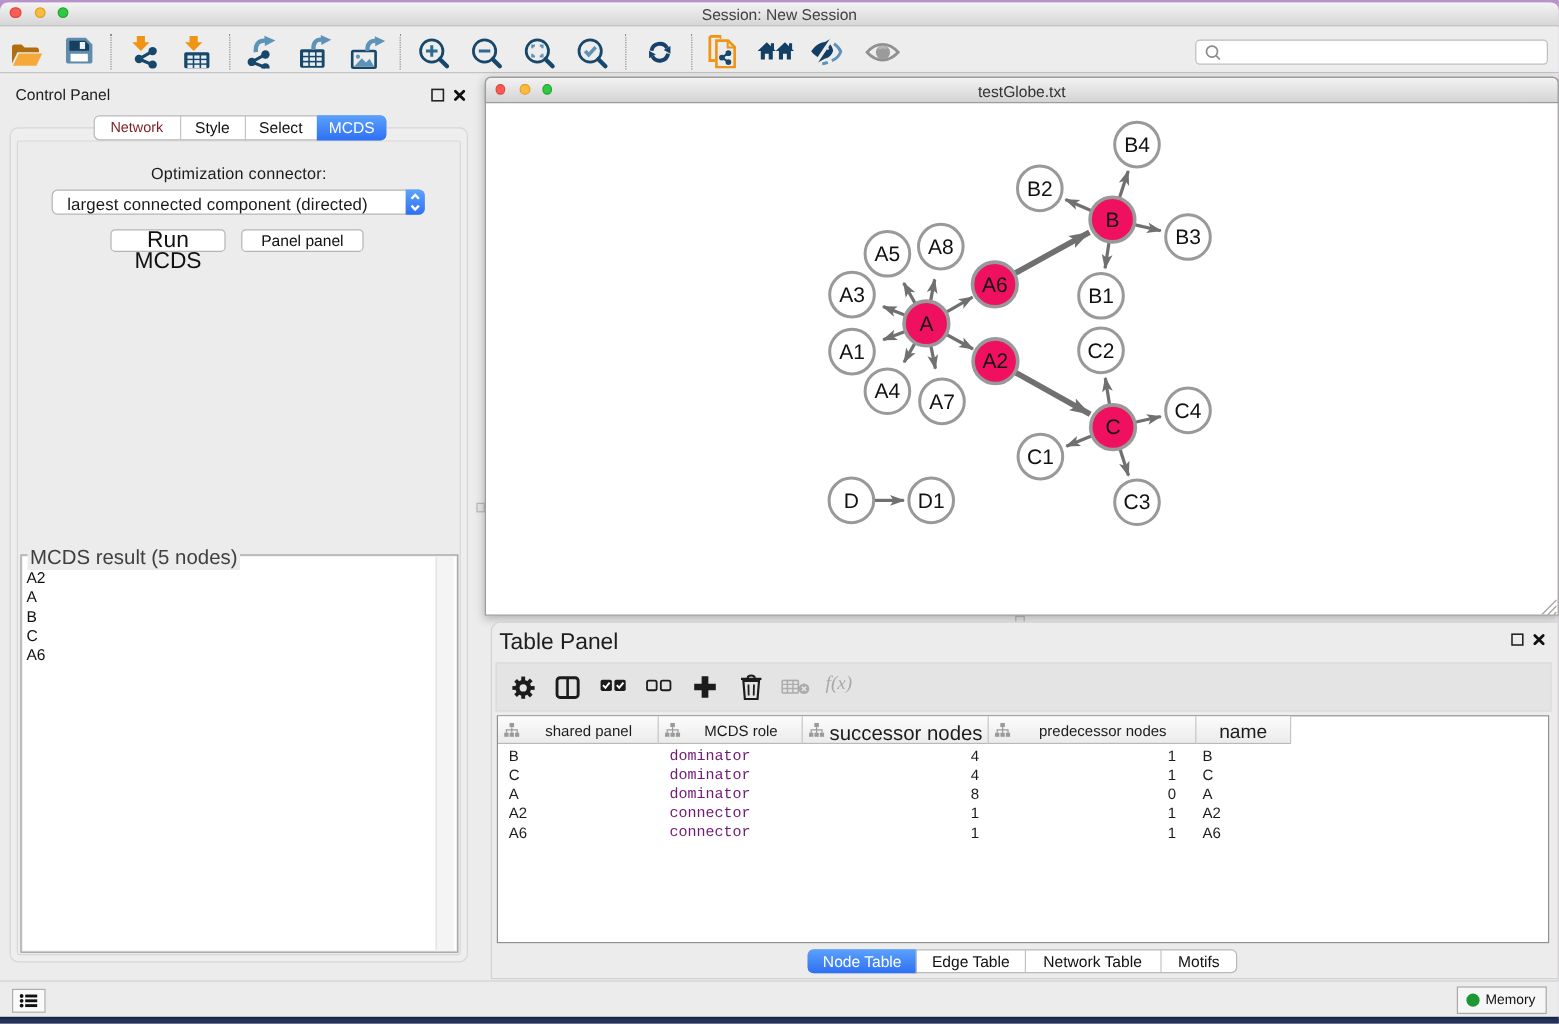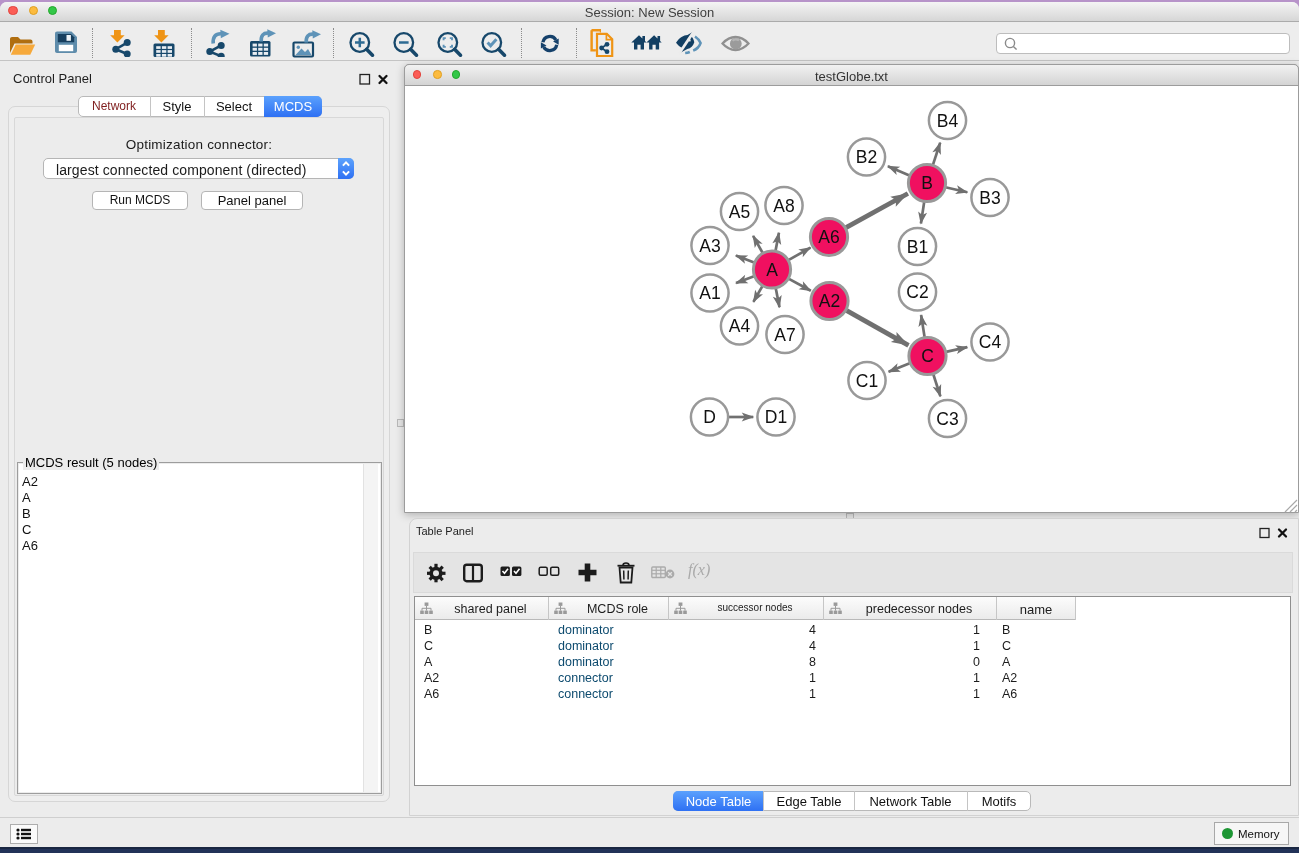--- a/index.html
+++ b/index.html
@@ -187,27 +187,27 @@
 <div class="abs" style="left:204px;top:99px;width:60px;text-align:center;font-size:13px;color:#111;">Select</div>
 <div class="abs" style="left:264px;top:99px;width:58px;text-align:center;font-size:13px;color:#fff;">MCDS</div>
 
 <div class="abs" style="left:0px;top:137px;width:398px;text-align:center;font-size:13.5px;letter-spacing:0.2px;color:#1b1b1b;">Optimization connector:</div>
 <div class="abs" style="left:43px;top:158px;width:311px;height:21px;background:#fff;border:1px solid #b5b5b5;border-radius:5px;"></div>
 <div class="abs" style="left:338px;top:158px;width:16px;height:21px;background:linear-gradient(#5da3fd,#2e70f3);border-radius:0 5px 5px 0;"></div>
 <svg class="abs" style="left:338px;top:158px;" width="16" height="21">
     <path d="M4.9 7.6 L8 4.4 L11.1 7.6 M4.9 13.4 L8 16.6 L11.1 13.4" stroke="#fff" stroke-width="2" fill="none"></path>
   </svg>
 <div class="abs" style="left:56px;top:161.5px;font-size:14px;letter-spacing:0.1px;color:#1b1b1b;">largest connected component (directed)</div>
-<div class="abs" style="left:92px;top:191px;width:96px;height:19px;background:#fff;border:1px solid #b5b5b5;border-radius:4px;text-align:center;font-size:12px;color:#111;line-height:17px;">Run MCDS</div>
+<div class="abs" style="left:92px;top:191px;width:96px;height:19px;background:#fff;border:1px solid #b5b5b5;border-radius:4px;text-align:center;font-size:19px;color:#111;line-height:17px;">Run MCDS</div>
 <div class="abs" style="left:201px;top:191px;width:102px;height:19px;background:#fff;border:1px solid #b5b5b5;border-radius:4px;text-align:center;font-size:13px;color:#111;line-height:17px;">Panel panel</div>
 
 <div class="abs" style="left:17px;top:462px;width:365px;height:332px;border:1px solid #9d9d9d;"></div>
 <div class="abs" style="left:19px;top:464px;width:361px;height:328px;background:#fff;"></div>
 <div class="abs" style="left:363px;top:464px;width:15px;height:328px;background:#f4f4f4;border-left:1px solid #e2e2e2;"></div>
-<div class="abs" style="left:23px;top:455px;background:#ececec;padding:0 2px;font-size:13px;color:#000000;">MCDS result (5 nodes)</div>
+<div class="abs" style="left:23px;top:455px;background:#ececec;padding:0 2px;font-size:17px;color:#404040;">MCDS result (5 nodes)</div>
 <div class="abs" style="left:22px;top:474px;font-size:13px;color:#111;line-height:16px;">A2<br>A<br>B<br>C<br>A6</div>
 
 <div class="abs" style="left:397px;top:419px;width:7px;height:8px;background:#e6e6e6;border:1px solid #b9b9b9;"></div>
 <div class="abs" style="left:846px;top:513px;width:8px;height:7px;background:#e6e6e6;border:1px solid #b9b9b9;"></div>
 
 <div class="abs" style="left:404px;top:64px;width:895px;height:449px;background:#fff;border:1px solid #9c9c9c;border-radius:5px 5px 0 0;box-shadow:0 2px 8px rgba(0,0,0,0.25);"></div>
 <div class="abs" style="left:404px;top:64px;width:895px;height:22px;background:linear-gradient(#f2f2f2,#d4d4d4);border:1px solid #9c9c9c;border-radius:5px 5px 0 0;"></div>
 <div class="dot" style="left:412.6px;top:70.3px;width:8.5px;height:8.5px;background:#fb5d56;border:1px solid #e1443e;"></div>
 <div class="dot" style="left:433px;top:70.3px;width:8.5px;height:8.5px;background:#fcbb3f;border:1px solid #dfa023;"></div>
 <div class="dot" style="left:451.7px;top:70.3px;width:8.5px;height:8.5px;background:#33c748;border:1px solid #24a82c;"></div>
@@ -281,21 +281,21 @@
 <circle cx="305.5" cy="331.0" r="18.6" fill="#ffffff" stroke="#999999" stroke-width="2.5"></circle>
 <text x="305.5" y="331.0" font-size="17.5" fill="#111111" text-anchor="middle" dominant-baseline="central" font-family="Liberation Sans, sans-serif">D</text>
 <circle cx="372.0" cy="331.0" r="18.6" fill="#ffffff" stroke="#999999" stroke-width="2.5"></circle>
 <text x="372.0" y="331.0" font-size="17.5" fill="#111111" text-anchor="middle" dominant-baseline="central" font-family="Liberation Sans, sans-serif">D1</text>
 </svg>
 <svg class="abs" style="left:1284px;top:499px;" width="14" height="14">
     <path d="M13 1 L1 13 M13 6 L6 13 M13 11 L11 13" stroke="#a8a8a8" stroke-width="1.2" fill="none"></path>
   </svg>
 
 <div class="abs" style="left:409px;top:518px;width:890px;height:298px;background:#ececec;border:1px solid #d2d2d2;border-radius:8px 0 0 0;"></div>
-<div class="abs" style="left:416px;top:525px;font-size:11px;color:#1e1e1e;">Table Panel</div>
+<div class="abs" style="left:416px;top:525px;font-size:19px;color:#1e1e1e;">Table Panel</div>
 <svg class="abs" style="left:1259px;top:527px;" width="32" height="13">
 <rect x="1" y="1.5" width="9" height="9" fill="none" stroke="#222" stroke-width="1.3"></rect>
 <path d="M20 2.5 L27 9.5 M27 2.5 L20 9.5" stroke="#111" stroke-width="2.3" stroke-linecap="round"></path>
 </svg>
 <div class="abs" style="left:413px;top:552px;width:880px;height:41px;background:#e4e4e4;border:1px solid #dadada;"></div>
 
 <svg class="abs" style="left:425px;top:562px;" width="22" height="22" viewBox="0 0 22 22">
 <g fill="#1c1c1c">
       <circle cx="11" cy="11.3" r="6.6"></circle>
 <g>
@@ -349,23 +349,23 @@
 <div class="abs" style="left:414px;top:596px;width:877px;height:190px;background:#fff;border:1px solid #8f8f8f;"></div>
 
 <div class="abs" style="left:415px;top:597px;width:660px;height:23px;background:linear-gradient(#fcfcfc,#ebebeb);border-bottom:1px solid #b9b9b9;"></div>
 <div class="abs" style="left:548px;top:597px;width:1px;height:23px;background:#c6c6c6;"></div>
 <div class="abs" style="left:668px;top:597px;width:1px;height:23px;background:#c6c6c6;"></div>
 <div class="abs" style="left:823px;top:597px;width:1px;height:23px;background:#c6c6c6;"></div>
 <div class="abs" style="left:996px;top:597px;width:1px;height:23px;background:#c6c6c6;"></div>
 <div class="abs" style="left:1075px;top:597px;width:1px;height:23px;background:#c6c6c6;"></div>
 <div class="abs" style="left:432px;top:602px;width:117px;text-align:center;font-size:12.5px;color:#1c1c1c;">shared panel</div>
 <div class="abs" style="left:566px;top:602px;width:103px;text-align:center;font-size:12.5px;color:#1c1c1c;">MCDS role</div>
-<div class="abs" style="left:686px;top:602px;width:138px;text-align:center;font-size:10px;color:#1c1c1c;">successor nodes</div>
+<div class="abs" style="left:686px;top:602px;width:138px;text-align:center;font-size:17px;color:#1c1c1c;">successor nodes</div>
 <div class="abs" style="left:841px;top:602px;width:156px;text-align:center;font-size:12.5px;color:#1c1c1c;">predecessor nodes</div>
-<div class="abs" style="left:997px;top:602px;width:78px;text-align:center;font-size:13px;color:#1c1c1c;">name</div>
+<div class="abs" style="left:997px;top:602px;width:78px;text-align:center;font-size:16px;color:#1c1c1c;">name</div>
 <svg class="abs" style="left:420px;top:602px;" width="13" height="13" viewBox="0 0 13 13">
     <g fill="#9a9a9a">
       <rect x="4.6" y="0.5" width="3.8" height="3.4"></rect>
       <rect x="0.2" y="8.6" width="3.6" height="3.4"></rect>
       <rect x="4.7" y="8.6" width="3.6" height="3.4"></rect>
       <rect x="9.2" y="8.6" width="3.6" height="3.4"></rect>
     </g>
     <path d="M6.5 4 L6.5 8.6 M2 8.6 L2 6.3 L11 6.3 L11 8.6" stroke="#9a9a9a" stroke-width="1" fill="none"></path>
   </svg>
 <svg class="abs" style="left:554px;top:602px;" width="13" height="13" viewBox="0 0 13 13">
@@ -390,21 +390,21 @@
     <g fill="#9a9a9a">
       <rect x="4.6" y="0.5" width="3.8" height="3.4"></rect>
       <rect x="0.2" y="8.6" width="3.6" height="3.4"></rect>
       <rect x="4.7" y="8.6" width="3.6" height="3.4"></rect>
       <rect x="9.2" y="8.6" width="3.6" height="3.4"></rect>
     </g>
     <path d="M6.5 4 L6.5 8.6 M2 8.6 L2 6.3 L11 6.3 L11 8.6" stroke="#9a9a9a" stroke-width="1" fill="none"></path>
   </svg>
 
 <div class="abs" style="left:424px;top:622px;font-size:12.5px;color:#1c1c1c;line-height:16px;">B<br>C<br>A<br>A2<br>A6</div>
-<div class="abs" style="left:558px;top:622px;font-size:12.5px;color:#0c4a6e;line-height:16px;">dominator<br>dominator<br>dominator<br>connector<br>connector</div>
+<div class="abs" style="left:558px;top:622px;font-size:12.5px;color:#701a75;line-height:16px;font-family:Liberation Mono, monospace;">dominator<br>dominator<br>dominator<br>connector<br>connector</div>
 <div class="abs" style="left:700px;top:622px;width:116px;text-align:right;font-size:12.5px;color:#1c1c1c;line-height:16px;">4<br>4<br>8<br>1<br>1</div>
 <div class="abs" style="left:860px;top:622px;width:120px;text-align:right;font-size:12.5px;color:#1c1c1c;line-height:16px;">1<br>1<br>0<br>1<br>1</div>
 <div class="abs" style="left:1002px;top:622px;font-size:12.5px;color:#1c1c1c;line-height:16px;">B<br>C<br>A<br>A2<br>A6</div>
 
 <div class="abs" style="left:673px;top:791px;width:358px;height:20px;background:#fff;border:1px solid #b9b9b9;border-radius:5px;"></div>
 <div class="abs" style="left:673px;top:791px;width:91px;height:20px;background:linear-gradient(#5ba1fd,#2e70f3);border-radius:5px 0 0 5px;"></div>
 <div class="abs" style="left:763px;top:791px;width:1px;height:20px;background:#c4c4c4;"></div>
 <div class="abs" style="left:854px;top:791px;width:1px;height:20px;background:#c4c4c4;"></div>
 <div class="abs" style="left:967px;top:791px;width:1px;height:20px;background:#c4c4c4;"></div>
 <div class="abs" style="left:673px;top:794px;width:91px;text-align:center;font-size:13px;color:#fff;">Node Table</div>

